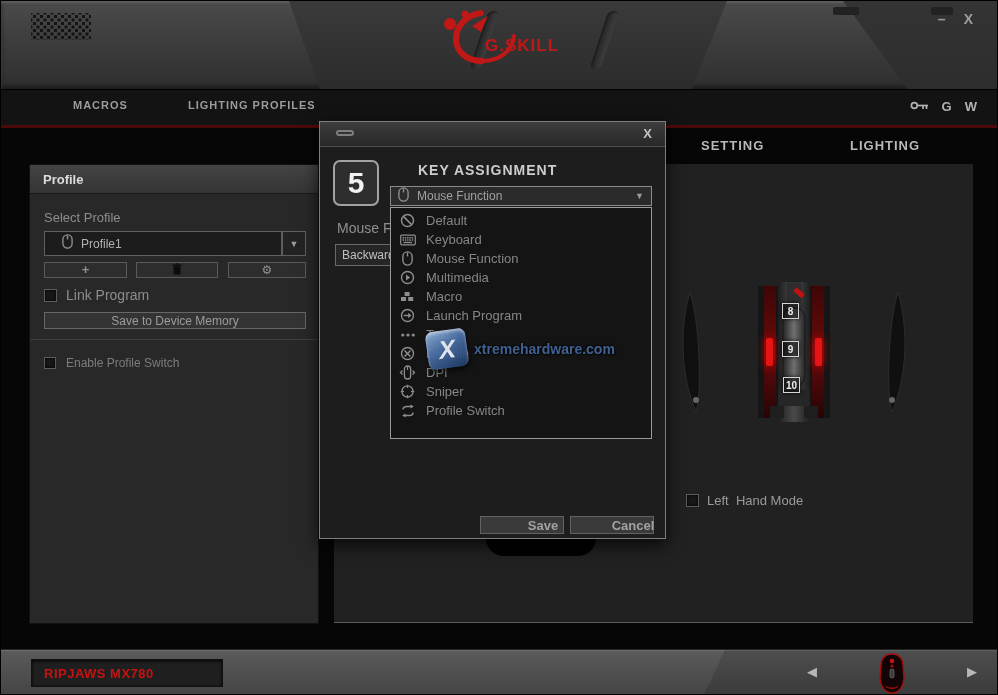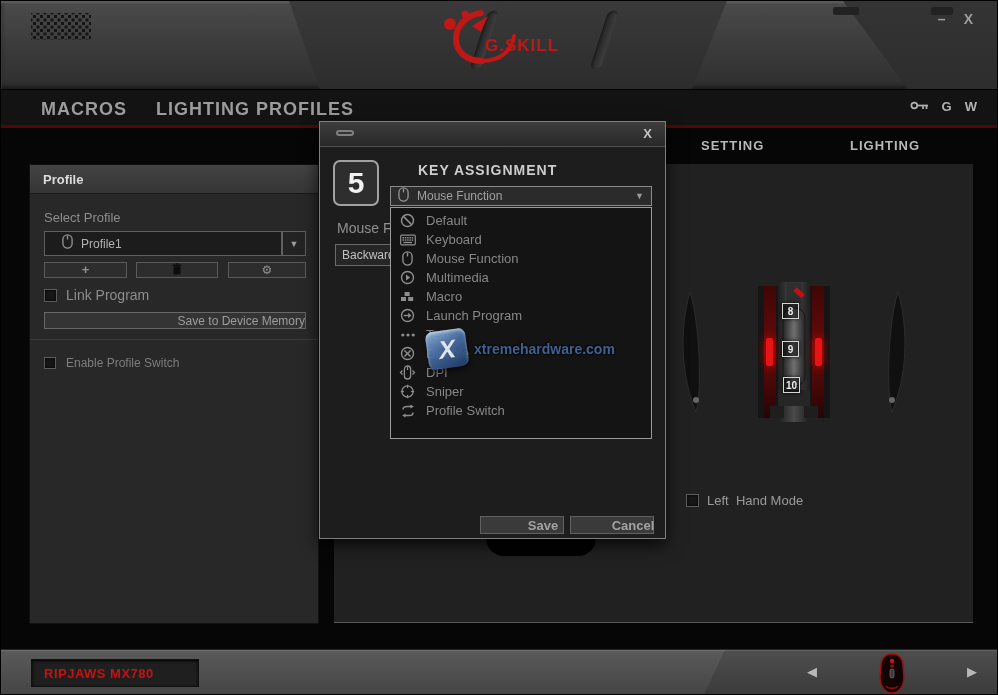--- a/index.html
+++ b/index.html
@@ -25,21 +25,21 @@
     box-shadow:inset 1px 1px 2px #1a1a1a; }
   .groove.g1 { left:478px; } .groove.g2 { left:598px; }
   .notch { position:absolute; top:6px; height:8px; background:#222; border-radius:2px; }
   .notch.n1 { left:832px; width:26px; } .notch.n2 { left:930px; width:22px; }
   .logo { position:absolute; left:428px; top:6px; }
   .win-btns { position:absolute; right:26px; top:10px; display:flex; gap:18px;
     color:#9f9f9f; font-weight:bold; font-size:14px; }
 
   
   .menubar { position:absolute; left:0; top:88px; width:998px; height:36px; background:#131313; border-top:1px solid #000; }
-  .menu-item { position:absolute; top:9px; font-weight:bold; font-size:18px; color:#9c9c9c; letter-spacing:1px; }
+  .menu-item { position:absolute; top:9px; font-weight:bold; font-size:11px; color:#9c9c9c; letter-spacing:1px;margin-left:32px; }
   .mi-macros { left:40px; } .mi-lp { left:155px; }
   .menu-right { position:absolute; right:22px; top:9px; display:flex; align-items:center; gap:13px;
     color:#b2b2b2; font-weight:bold; font-size:13px; }
   .redline { position:absolute; left:0; top:124px; width:998px; height:3px; background:#4d0909; }
 
   
   .tab { position:absolute; top:137px; font-weight:bold; font-size:13px; color:#b8b8b8; letter-spacing:1px; z-index:1; }
   .tab-setting { left:700px; } .tab-lighting { left:849px; }
 
   
@@ -71,21 +71,21 @@
     background:#232323; border:1px solid #5f5f5f; display:flex; align-items:center; justify-content:center;
     color:#9a9a9a; font-size:9px; }
   .pbtn { position:absolute; top:97px; height:16px; background:#2d2d2d; border:1px solid #5a5a5a;
     display:flex; align-items:center; justify-content:center; color:#909090; }
   .pbtn-add { left:14px; width:83px; font-size:13px; font-weight:bold; line-height:10px; }
   .pbtn-del { left:106px; width:82px; }
   .pbtn-gear { left:198px; width:78px; font-size:12px; }
   .linkprog { position:absolute; left:14px; top:122px; display:flex; align-items:center; gap:9px; }
   .linkprog .lbl { font-size:14px; color:#8d8d8d; }
   .save-device { position:absolute; left:14px; top:147px; width:262px; height:17px;
-    background:#343434; border:1px solid #676767; display:flex; align-items:center; justify-content:flex-end;
+    background:#343434; border:1px solid #676767; display:flex; align-items:center; justify-content:center;
     font-size:12px; color:#9c9c9c; }
   .panel-divider { position:absolute; left:0; top:174px; width:288px; height:1px; background:#3d3d3d; }
   .enableps { position:absolute; left:14px; top:191px; display:flex; align-items:center; gap:10px; }
   .enableps .checkbox { width:12px; height:12px; }
   .enableps .lbl { font-size:12px; color:#7d7d7d; }
 
   
   .modal { position:absolute; left:318px; top:120px; width:347px; height:418px;
     background:#1d1d1d; border:1px solid #7e7e7e; z-index:10; box-shadow:0 6px 16px rgba(0,0,0,0.75); }
   .modal-titlebar { position:relative; height:25px;
@@ -121,21 +121,21 @@
     font-size:25px; font-style:italic;
     box-shadow:inset 0 2px 3px rgba(255,255,255,0.55), 1px 3px 5px rgba(0,0,0,0.65); }
   .wm-text { font-size:14px; font-weight:bold; color:#44689c; text-shadow:1px 1px 2px #000,-1px -1px 2px rgba(0,0,0,0.9); }
 
   
   .bottombar { position:absolute; left:0; top:648px; width:998px; height:47px;
     background:linear-gradient(180deg,#5b5b5b,#444); border-top:1px solid #262626;
     box-shadow:inset 0 1px 1px #6f6f6f; }
   .bottombar::after { content:""; position:absolute; inset:0;
     background:linear-gradient(115deg,transparent 71%,rgba(0,0,0,0.14) 71%); }
-  .device-box { position:absolute; left:30px; top:9px; width:168px; height:28px; background:#1f1f1f;
+  .device-box { position:absolute; left:30px; top:9px; width:192px; height:28px; background:#1f1f1f;
     border:1px solid #101010; box-shadow:inset 0 1px 3px #000; display:flex; align-items:center; padding-left:12px; z-index:1;text-align:center; }
   .device-name { font-weight:bold; font-size:13px; color:#c61212; letter-spacing:0.5px; }
   .nav-arrow { position:absolute; top:14px; color:#b8b8b8; font-size:13px; z-index:1; }
   .nav-prev { left:806px; } .nav-next { left:966px; }
   .bottom-mouse { position:absolute; left:877px; top:3px; z-index:1; }
 </style>
 </head>
 <body>
 
 <div class="window">

